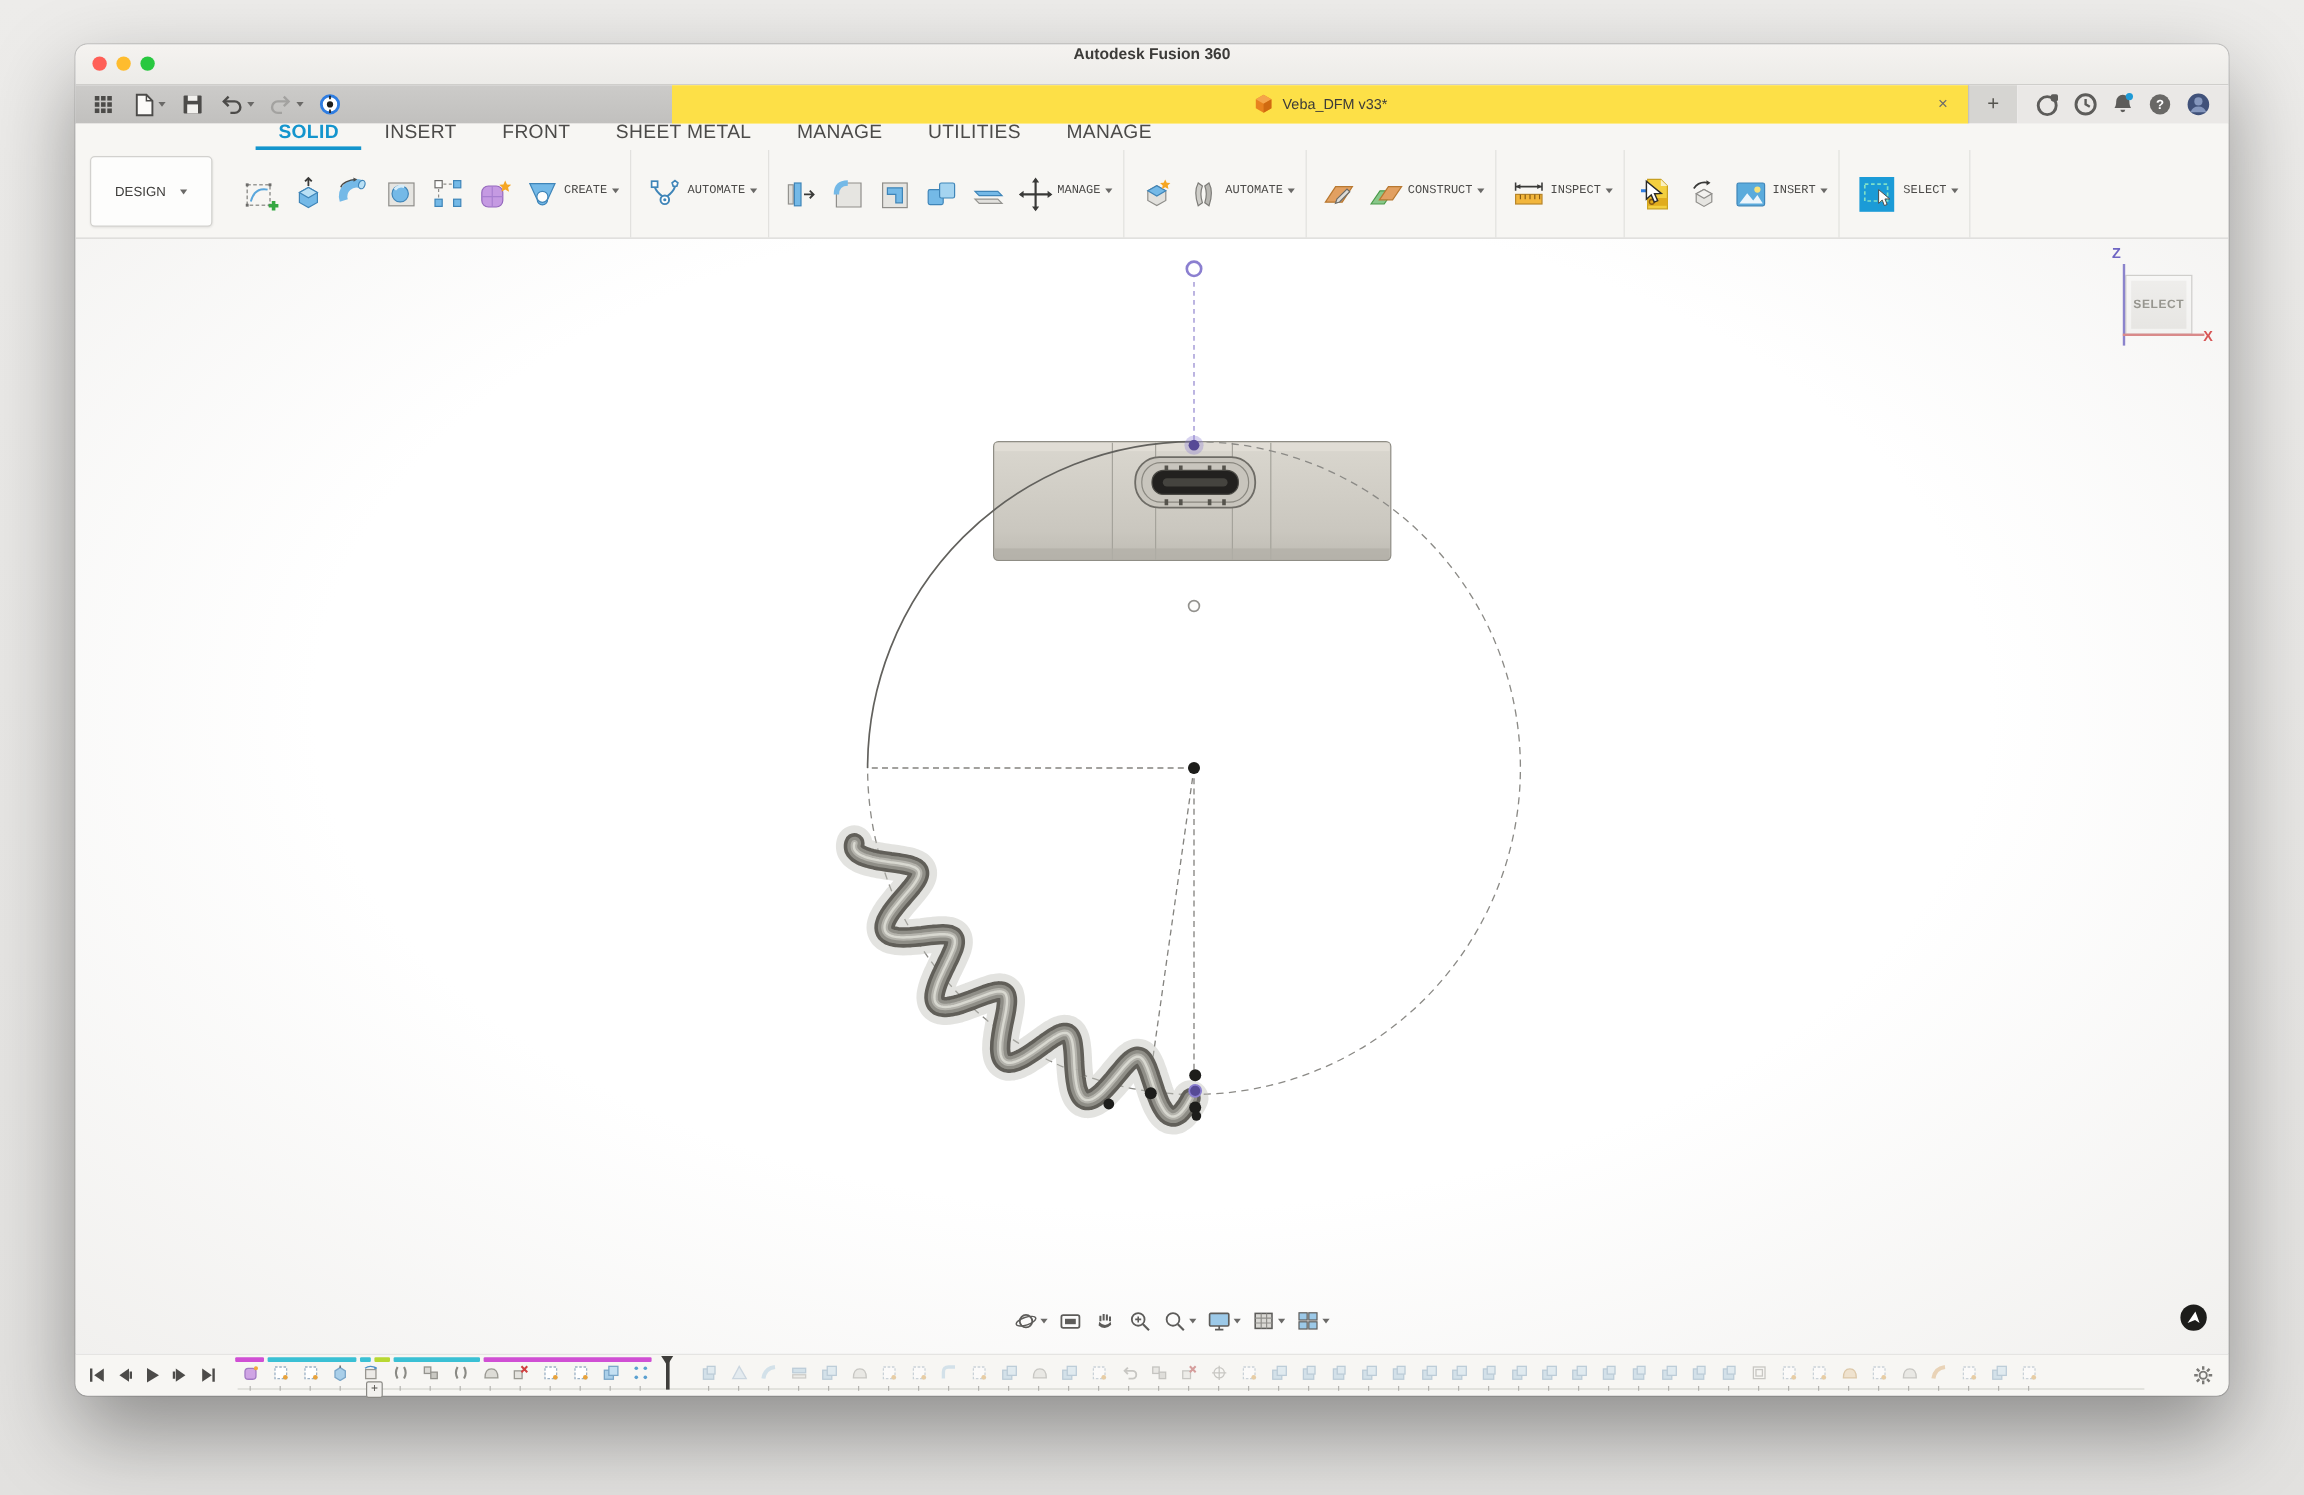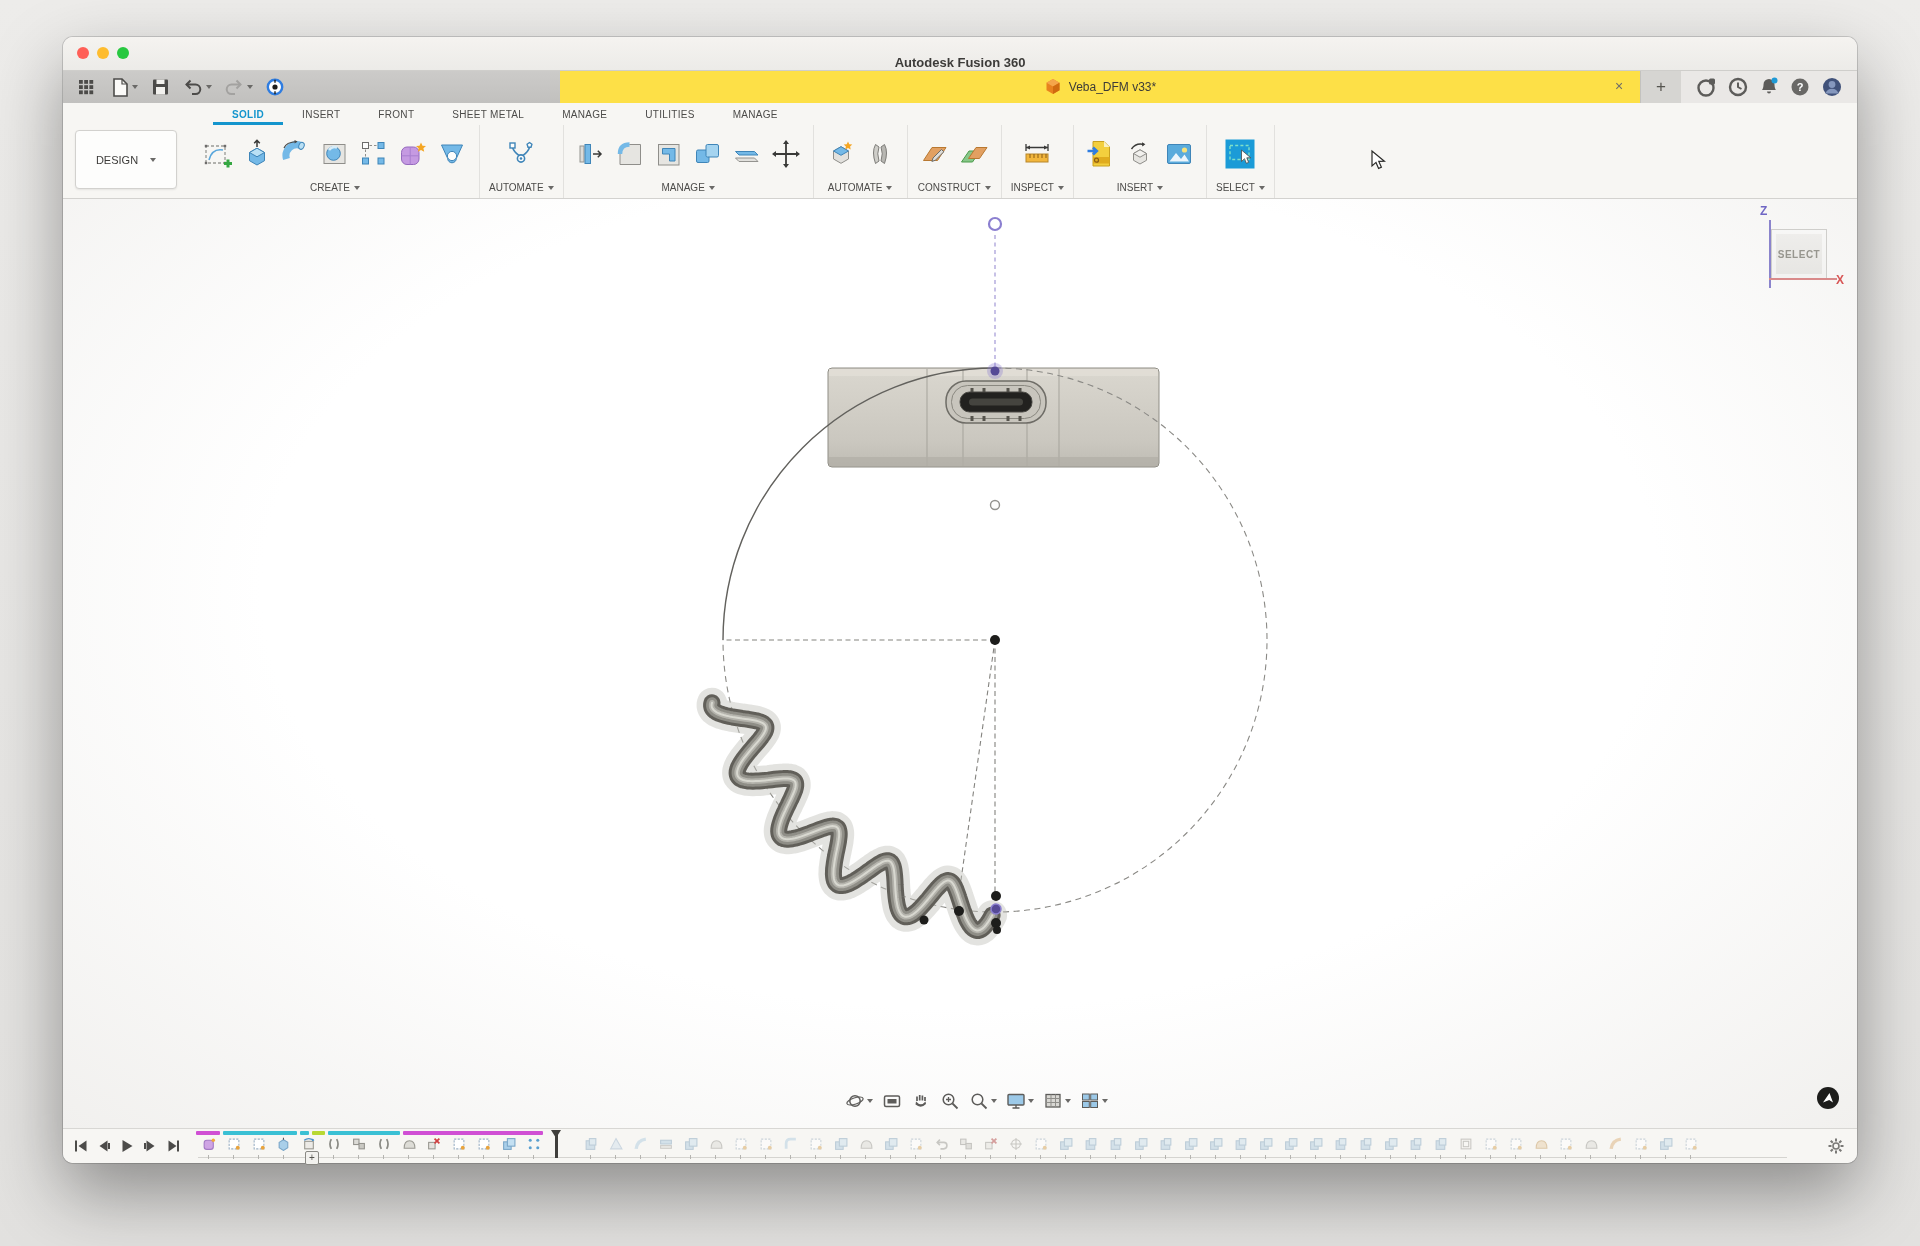--- a/index.html
+++ b/index.html
@@ -1,43 +1,43 @@
 <!DOCTYPE html>
 <html><head>
 <meta charset="utf-8">
 <style>
   html,body{margin:0;padding:0;background:#e6e5e3;font-family:"Liberation Sans",sans-serif;}
   .stage{position:relative;width:1920px;height:1246px;background:linear-gradient(#edecea,#e2e1df);overflow:hidden;}
   .window{position:absolute;left:63px;top:37px;width:1794px;height:1126px;border-radius:10px;
     box-shadow:0 30px 70px rgba(0,0,0,.38),0 0 0 1px rgba(0,0,0,.15);display:flex;flex-direction:column;background:#fff;}
   
   .titlebar{height:33px;flex:0 0 33px;background:linear-gradient(#f5f3f0,#ecebe8);border-bottom:1px solid #cfcecb;
-    border-radius:10px 10px 0 0;position:relative;display:flex;align-items:flex-end;justify-content:center;}
+    border-radius:10px 10px 0 0;position:relative;display:flex;align-items:flex-start;justify-content:center;}
   .lights{position:absolute;left:14px;top:10px;display:flex;gap:8px;}
   .light{width:12px;height:12px;border-radius:50%;}
   .light.r{background:#ff5f57}.light.y{background:#febc2e}.light.g{background:#28c840}
   .title{font-size:13px;font-weight:bold;color:#3c3b39;}
   
   .chrome{height:32px;flex:0 0 32px;display:flex;}
   .chrome-left{width:497px;display:flex;align-items:center;gap:11px;padding-left:12px;box-sizing:border-box;
     background:linear-gradient(#cccbc9,#c1c0be);}
   .cicon{display:flex;align-items:center;gap:2px;cursor:default;}
   .doc-tab{width:1080px;background:#fde047;display:flex;align-items:center;justify-content:center;gap:7px;position:relative;font-size:12px;color:#3c3b39;}
   .tab-close{position:absolute;right:12px;top:6px;font-size:14px;color:#6d6c6a;line-height:18px;width:18px;text-align:center;}
   .newtab{width:40px;background:#d6d5d2;display:flex;align-items:center;justify-content:center;font-size:17px;color:#55544f;border-left:1px solid #c3c2bf;}
   .chrome-right{flex:1;background:#eae8e6;display:flex;align-items:center;justify-content:space-evenly;padding:0 6px;position:relative;}
   
   .ribbon{background:#f7f6f3;border-bottom:1px solid #d3d2cf;flex:0 0 95px;}
   .rtabs{height:22px;display:flex;align-items:flex-end;padding-left:150px;}
-  .rtab{padding:0 19px 2px;font-size:10px;color:#4c4b49;letter-spacing:.3px;border-bottom:3px solid transparent;cursor:default;}
+  .rtab{padding:0 19px 2px;font-size:16px;color:#4c4b49;letter-spacing:.3px;border-bottom:3px solid transparent;cursor:default;}
   .rtab.active{color:#1495cd;border-color:#1495cd;font-weight:bold;}
   .rtools{height:73px;display:flex;align-items:stretch;padding-left:10px;}
   .design-btn{margin:5px 14px 9px 2px;width:100px;border:1px solid #d2d1ce;border-radius:4px;background:#fdfdfc;
     box-shadow:0 1px 2px rgba(0,0,0,.08);display:flex;align-items:center;justify-content:center;font-size:11px;color:#3c3b39;gap:12px;}
-  .rgroup{display:flex;flex-direction:column;border-right:1px solid #e2e1de;padding:0 9px;}
+  .rgroup{display:flex;flex-direction:row;border-right:1px solid #e2e1de;padding:0 9px;font-family:Liberation Mono, monospace;}
   .ricons{flex:1;display:flex;align-items:center;justify-content:center;gap:3px;}
   .ricon{display:flex;align-items:center;}
   .rlabel{font-size:10px;color:#4c4b49;text-align:center;padding-bottom:5px;display:flex;align-items:center;justify-content:center;gap:4px;}
   .crt{width:0;height:0;border-left:3.5px solid transparent;border-right:3.5px solid transparent;border-top:4px solid #6a6967;display:inline-block;}
   
   .canvas{flex:1;position:relative;background:radial-gradient(ellipse at 50% 42%, #ffffff 55%, #f1f0ee 100%);overflow:hidden;}
   svg.sketch{position:absolute;left:0;top:0;width:1794px;height:932px;}
   .viewcube{position:absolute;left:1708px;top:30px;width:54px;height:48px;background:linear-gradient(#efeeec,#e6e5e2);
     border:1px solid #cfcecb;box-shadow:inset 0 0 0 4px rgba(255,255,255,.5);display:flex;align-items:center;justify-content:center;}
   .vc-face{font-size:10px;font-weight:bold;color:#97968f;letter-spacing:.5px;}

